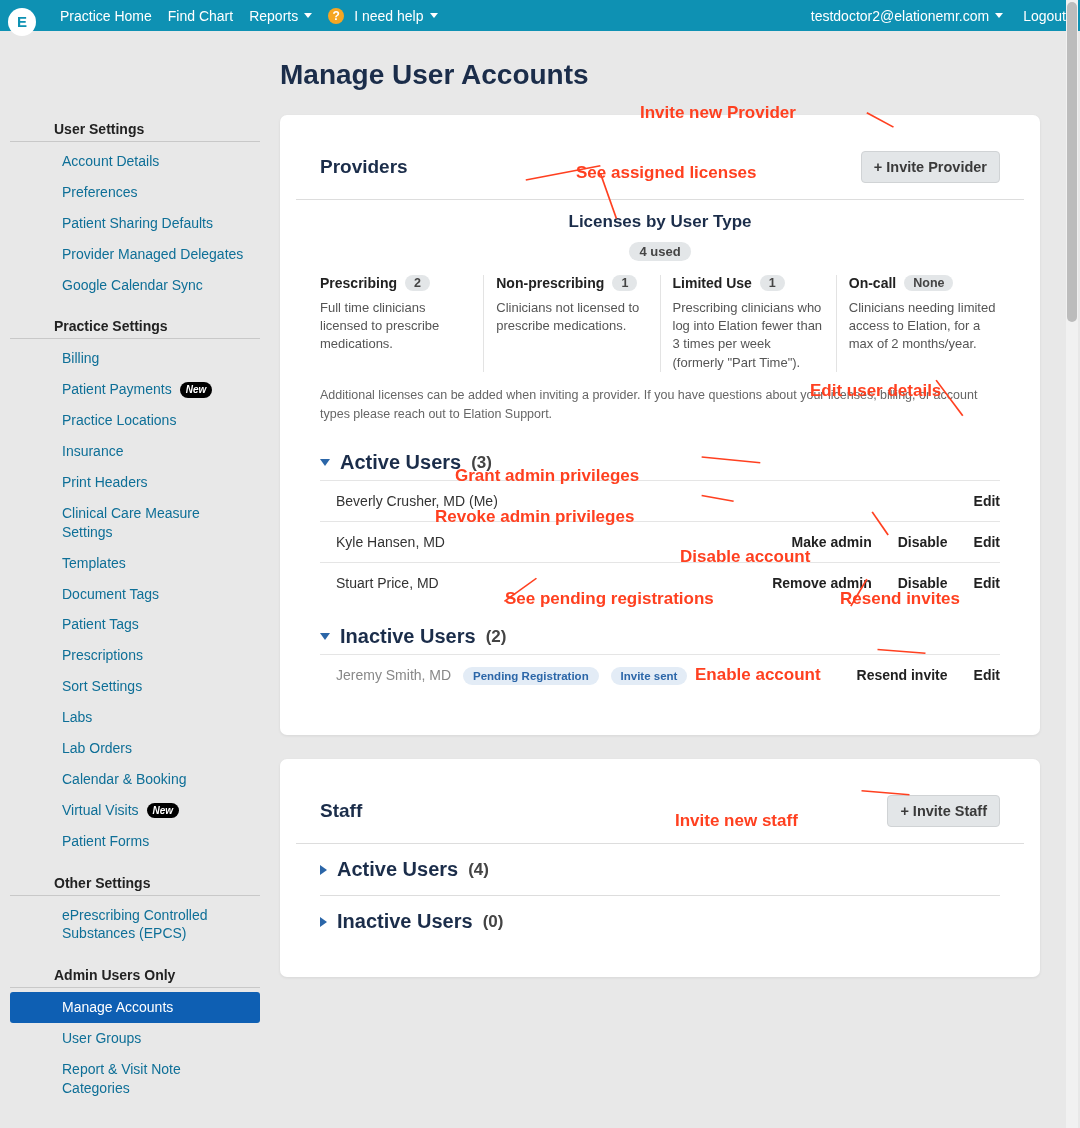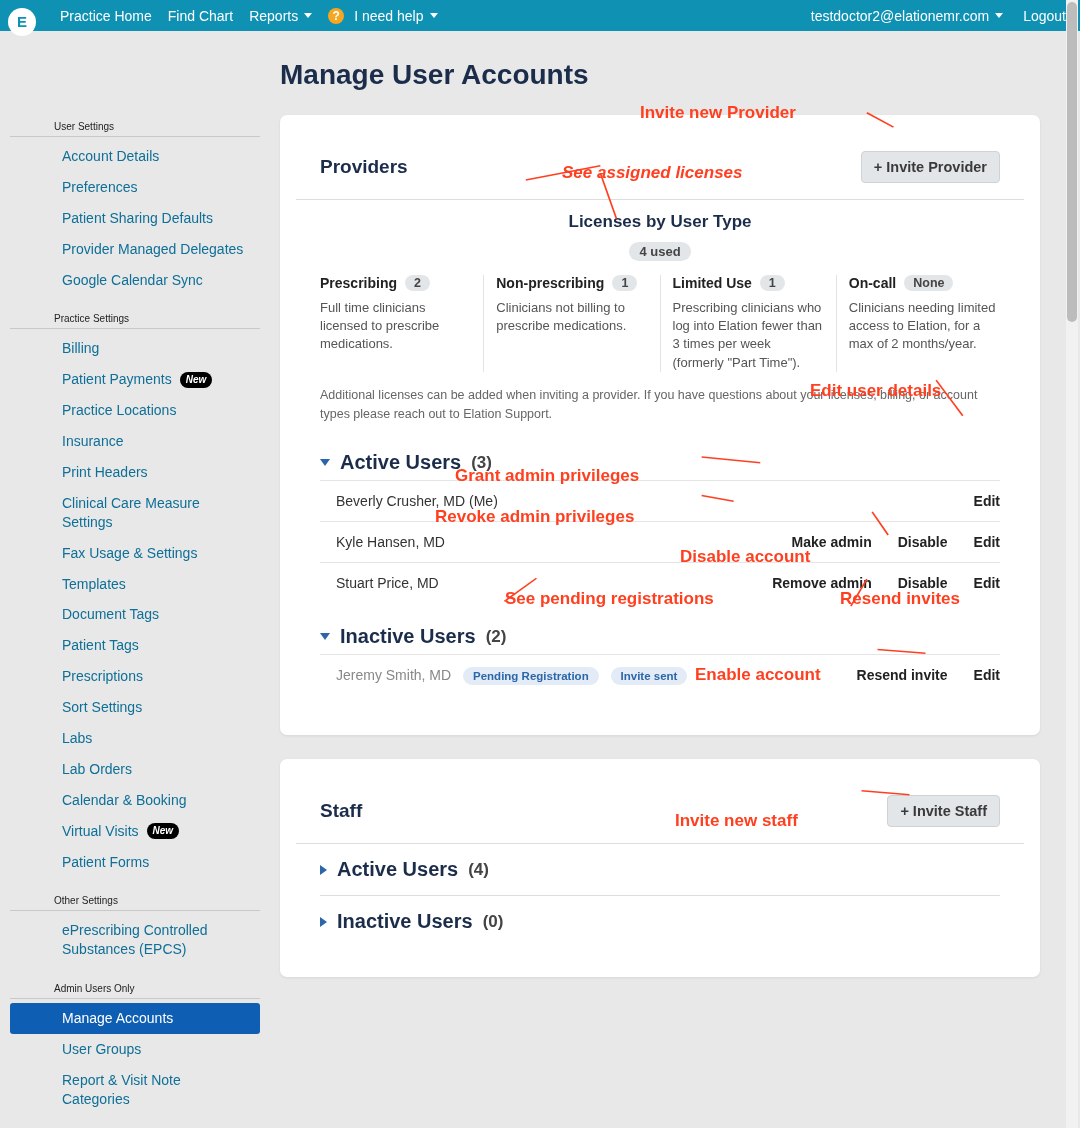--- a/index.html
+++ b/index.html
@@ -13,21 +13,21 @@
   .logo-circle { width:28px; height:28px; border-radius:50%; background:#fff; color:#0e91b3; font-weight:700; display:flex; align-items:center; justify-content:center; font-size:15px; position:relative; top:6px; }
   .nav-link { color:#fff; font-size:14px; display:flex; align-items:center; gap:6px; cursor:pointer; }
   .caret { width:0;height:0;border-left:4px solid transparent;border-right:4px solid transparent;border-top:5px solid #fff; display:inline-block; }
   .help-icon { width:16px;height:16px;border-radius:50%;background:#f5a623;color:#fff;font-size:12px;font-weight:700;display:inline-flex;align-items:center;justify-content:center;margin-right:4px;}
   .topbar-right { display:flex; align-items:center; gap:20px; font-size:14px; }
 
   
   .page { display:flex; align-items:flex-start; }
   .sidebar { width:270px; padding:24px 10px 20px 10px; flex-shrink:0;}
   .sidebar-spacer{height:62px;}
-  .side-heading { font-weight:400; color:#222; font-size:10px; padding:4px 8px 4px 44px; border-bottom:1px solid #c8c8c8; margin-bottom:4px; }
+  .side-heading { font-weight:700; color:#222; font-size:14px; padding:4px 8px 4px 44px; border-bottom:1px solid #c8c8c8; margin-bottom:4px; }
   .side-group { margin-bottom:14px; }
   .side-link { display:flex; align-items:center; gap:8px; padding:6px 10px 6px 52px; color:#0e6f97; font-size:14px; cursor:pointer; line-height:1.35;}
   .side-link.active { background:#0e5fb3; color:#fff; border-radius:3px;text-align:center; }
   .new-badge { background:#000000; color:#fff; font-size:10px; font-weight:600; padding:1px 6px; border-radius:8px; font-style:italic;}
 
   .main { flex:1; padding:20px 40px 30px 10px; }
   .page-title { font-size:28px; font-weight:700; color:#1b2d4a; margin:8px 0 24px 0; }
 
   .card { background:#fff; border-radius:7px; box-shadow:0 1px 3px rgba(0,0,0,.08); margin-bottom:24px; padding:16px;}
   .card-header { display:flex; align-items:center; justify-content:space-between; padding:20px 24px 10px 24px;}
@@ -147,23 +147,20 @@
           <div class="side-link">
             <span>Insurance</span>
           </div>
           <div class="side-link">
             <span>Print Headers</span>
           </div>
           <div class="side-link">
             <span>Clinical Care Measure Settings</span>
           </div>
           <div class="side-link">
-            <span>Fax Usage &amp; Settings</span>
-          </div>
-          <div class="side-link">
             <span>Templates</span>
           </div>
           <div class="side-link">
             <span>Document Tags</span>
           </div>
           <div class="side-link">
             <span>Patient Tags</span>
           </div>
           <div class="side-link">
             <span>Prescriptions</span>
@@ -229,21 +226,21 @@
                 <span>Prescribing</span>
                 <span class="lic-count">2</span>
               </div>
             <div class="lic-desc">Full time clinicians licensed to prescribe medications.</div>
           </div>
           <div class="license-col">
             <div class="lic-head">
                 <span>Non-prescribing</span>
                 <span class="lic-count">1</span>
               </div>
-            <div class="lic-desc">Clinicians not billing to prescribe medications.</div>
+            <div class="lic-desc">Clinicians not licensed to prescribe medications.</div>
           </div>
           <div class="license-col">
             <div class="lic-head">
                 <span>Limited Use</span>
                 <span class="lic-count">1</span>
               </div>
             <div class="lic-desc">Prescribing clinicians who log into Elation fewer than 3 times per week (formerly "Part Time").</div>
           </div>
           <div class="license-col">
             <div class="lic-head">
@@ -338,21 +335,21 @@
         <line x1="405" y1="443" x2="460" y2="449"></line>
         <line x1="405" y1="483" x2="435" y2="489"></line>
         <line x1="580" y1="524" x2="565" y2="500"></line>
         <line x1="250" y1="569" x2="220" y2="593"></line>
         <line x1="560" y1="570" x2="545" y2="598"></line>
         <line x1="570" y1="643" x2="615" y2="647"></line>
         <line x1="555" y1="790" x2="600" y2="794"></line>
       </g>
     </svg>
     <div class="anno" style="top:72px; left:370px;">Invite new Provider</div>
-    <div class="anno" style="top:132px; left:292px;font-style:italic;">See assigned licenses</div>
+    <div class="anno" style="top:132px; left:306px;">See assigned licenses</div>
     <div class="anno" style="top:350px; left:540px;">Edit user details</div>
     <div class="anno" style="top:435px; left:185px;">Grant admin privileges</div>
     <div class="anno" style="top:476px; left:165px;">Revoke admin privileges</div>
     <div class="anno" style="top:516px; left:410px;">Disable account</div>
     <div class="anno" style="top:558px; left:235px;">See pending registrations</div>
     <div class="anno" style="top:558px; left:570px;">Resend invites</div>
     <div class="anno" style="top:634px; left:425px;">Enable account</div>
     <div class="anno" style="top:780px; left:405px;">Invite new staff</div>
   </div>
 </div>

